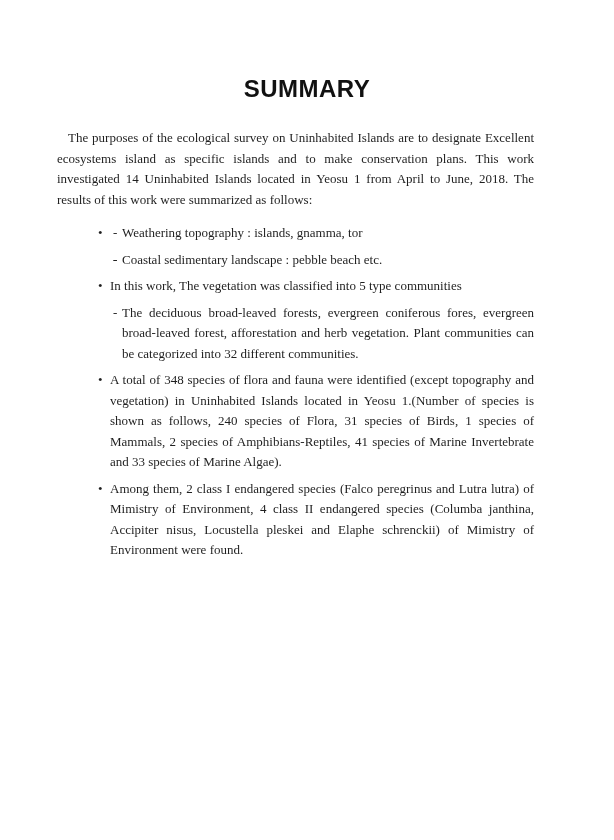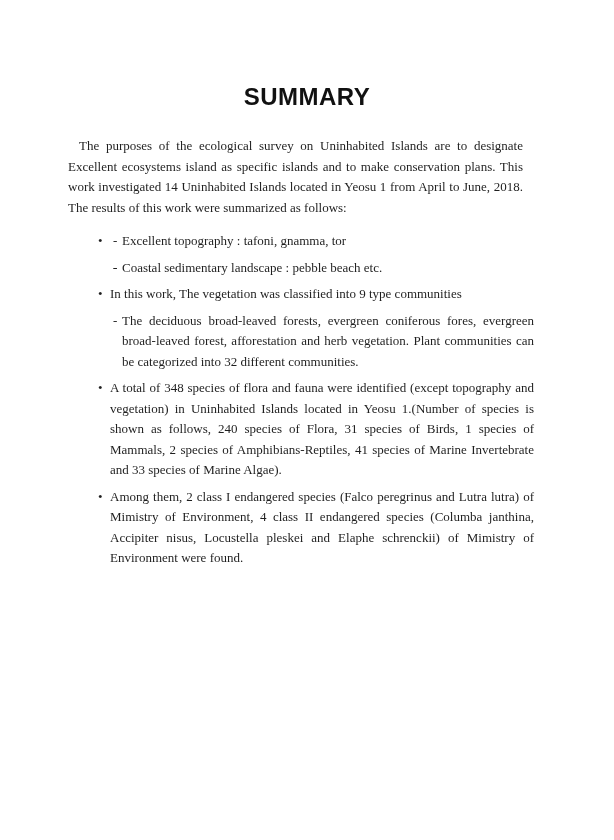--- a/index.html
+++ b/index.html
@@ -10,35 +10,35 @@
   .page {
     position: relative;
     width: 614px;
     height: 840px;
     background: #ffffff;
     color: #1f1f1f;
     font-family: "Liberation Serif", serif;
     overflow: hidden;
   }
   .doc-title {
-    margin: 8px;
+    margin: 0;
     padding-top: 76px;
     text-align: center;
     font-family: "Liberation Sans", sans-serif;
     font-weight: 700;
     font-size: 24px;
     line-height: 26px;
     letter-spacing: 0.5px;
     color: #111111;
   }
   .content {
     margin: 26px 80px 0 57px; 
   }
   .intro {
-    margin: 11px;
+    margin: 0;
     text-indent: 11px;
     font-size: 13px;
     line-height: 20.5px;
     text-align: justify;
   }
   .bullets {
     margin-top: 13px;
   }
   .b-item {
     position: relative;
@@ -80,33 +80,33 @@
 
     <p class="intro">The purposes of the ecological survey on Uninhabited Islands are to designate Excellent ecosystems island as specific islands and to make conservation plans. This work investigated 14 Uninhabited Islands located in Yeosu 1 from April to June, 2018. The results of this work were summarized as follows:</p>
 
     <div class="bullets">
 
       <div class="b-item">
         <span class="bullet-marker">•</span>
       </div>
       <div class="sub-item">
         <span class="dash-marker">-</span>
-        <span>Excellent topography : tafoni, gnamma, tor</span>
+        <span>Weathering topography : islands, gnamma, tor</span>
       </div>
       <div class="sub-item">
         <span class="dash-marker">-</span>
       </div>
       <div class="sub-item">
         <span class="dash-marker">-</span>
         <span>Coastal sedimentary landscape : pebble beach etc.</span>
       </div>
 
       <div class="b-item">
         <span class="bullet-marker">•</span>
-        <span>In this work, The vegetation was classified into 9 type communities</span>
+        <span>In this work, The vegetation was classified into 5 type communities</span>
       </div>
       <div class="sub-item">
         <span class="dash-marker">-</span>
         <span>The deciduous broad-leaved forests, evergreen coniferous fores, evergreen broad-leaved forest, afforestation and herb vegetation. Plant communities can be categorized into 32 different communities.</span>
       </div>
 
       <div class="b-item">
         <span class="bullet-marker">•</span>
         <span>A total of 348 species of flora and fauna were identified (except topography and vegetation) in Uninhabited Islands located in Yeosu 1.(Number of species is shown as follows, 240 species of Flora, 31 species of Birds, 1 species of Mammals, 2 species of Amphibians-Reptiles, 41 species of Marine Invertebrate and 33 species of Marine Algae).</span>
       </div>

